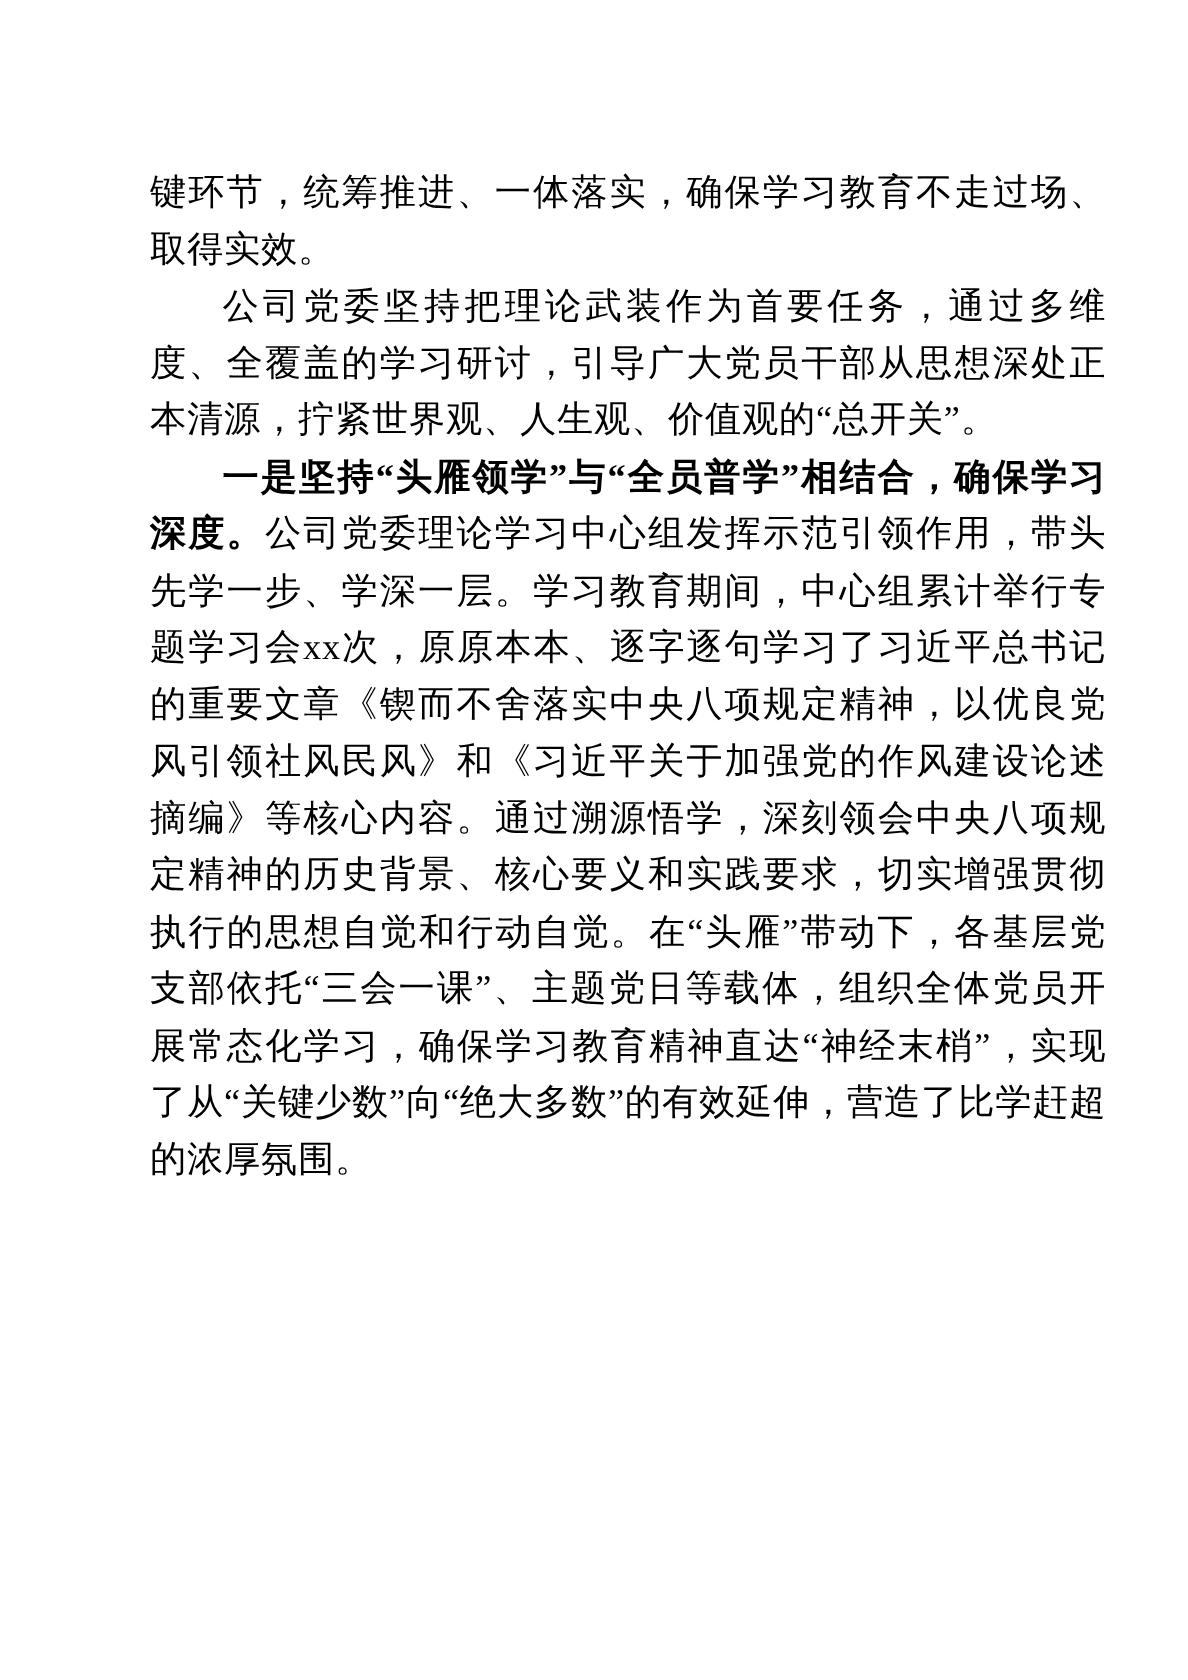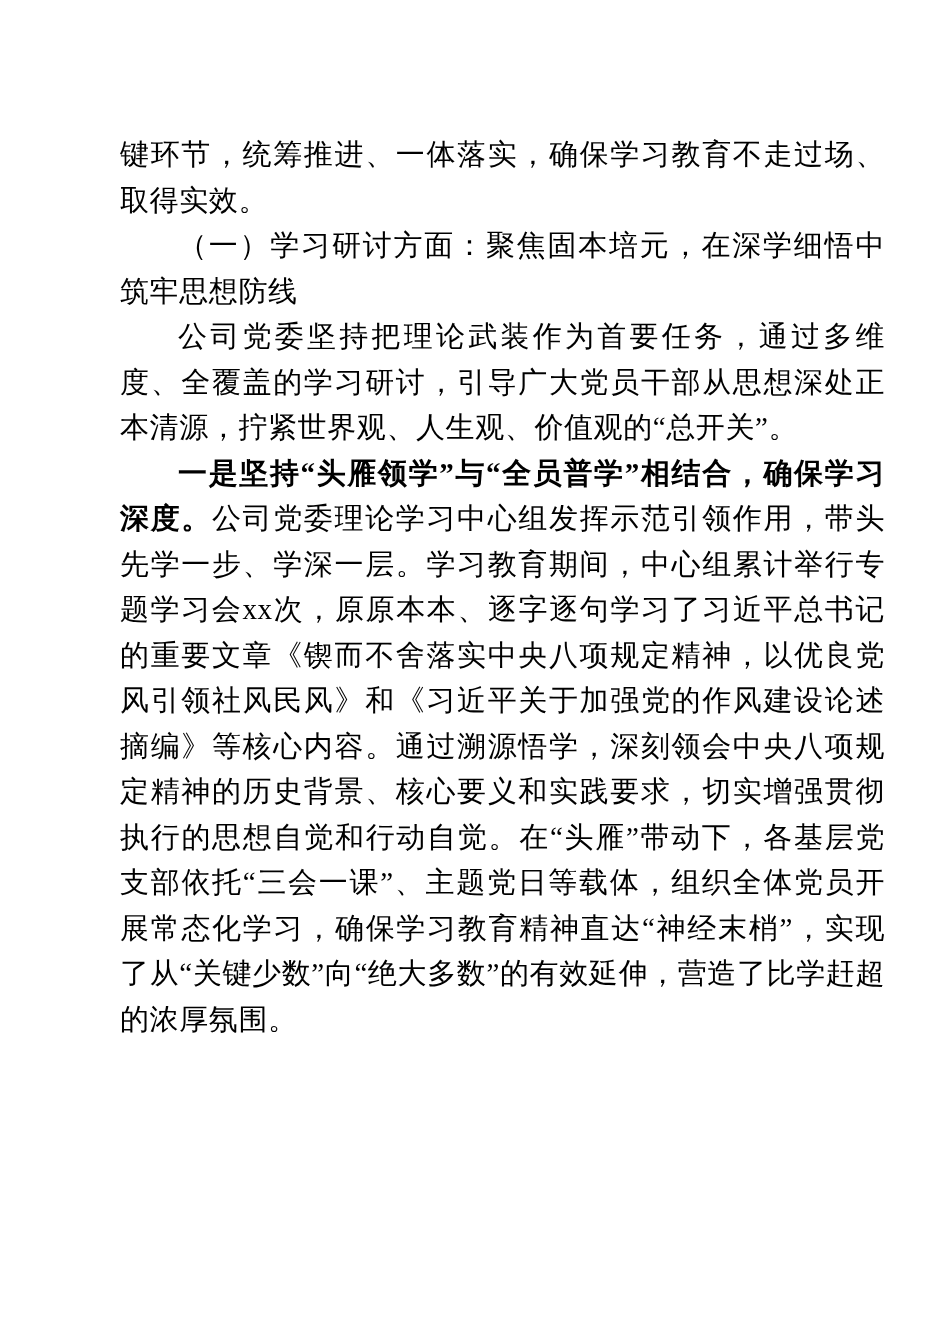--- a/index.html
+++ b/index.html
@@ -45,17 +45,16 @@
   .seg.bold {
     font-weight: 700;
   }
 </style>
 </head>
 <body>
 
 <div class="page">
   <div class="doc-body" id="doc-body">
       <p class="para body"><span class="seg">键环节，统筹推进、一体落实，确保学习教育不走过场、取得实效。</span></p>
-      <p class="para heading indent"><span class="seg">（一）学习研讨方面：聚焦固本培元，在深学细悟中筑牢思想防线</span></p>
       <p class="para body indent"><span class="seg">公司党委坚持把理论武装作为首要任务，通过多维度、全覆盖的学习研讨，引导广大党员干部从思想深处正本清源，拧紧世界观、人生观、价值观的“总开关”。</span></p>
       <p class="para body indent"><span class="seg bold">一是坚持“头雁领学”与“全员普学”相结合，确保学习深度。</span><span class="seg">公司党委理论学习中心组发挥示范引领作用，带头先学一步、学深一层。学习教育期间，中心组累计举行专题学习会xx次，原原本本、逐字逐句学习了习近平总书记的重要文章《锲而不舍落实中央八项规定精神，以优良党风引领社风民风》和《习近平关于加强党的作风建设论述摘编》等核心内容。通过溯源悟学，深刻领会中央八项规定精神的历史背景、核心要义和实践要求，切实增强贯彻执行的思想自觉和行动自觉。在“头雁”带动下，各基层党支部依托“三会一课”、主题党日等载体，组织全体党员开展常态化学习，确保学习教育精神直达“神经末梢”，实现了从“关键少数”向“绝大多数”的有效延伸，营造了比学赶超的浓厚氛围。</span></p>
     </div>
 </div>
 
 </body></html>

